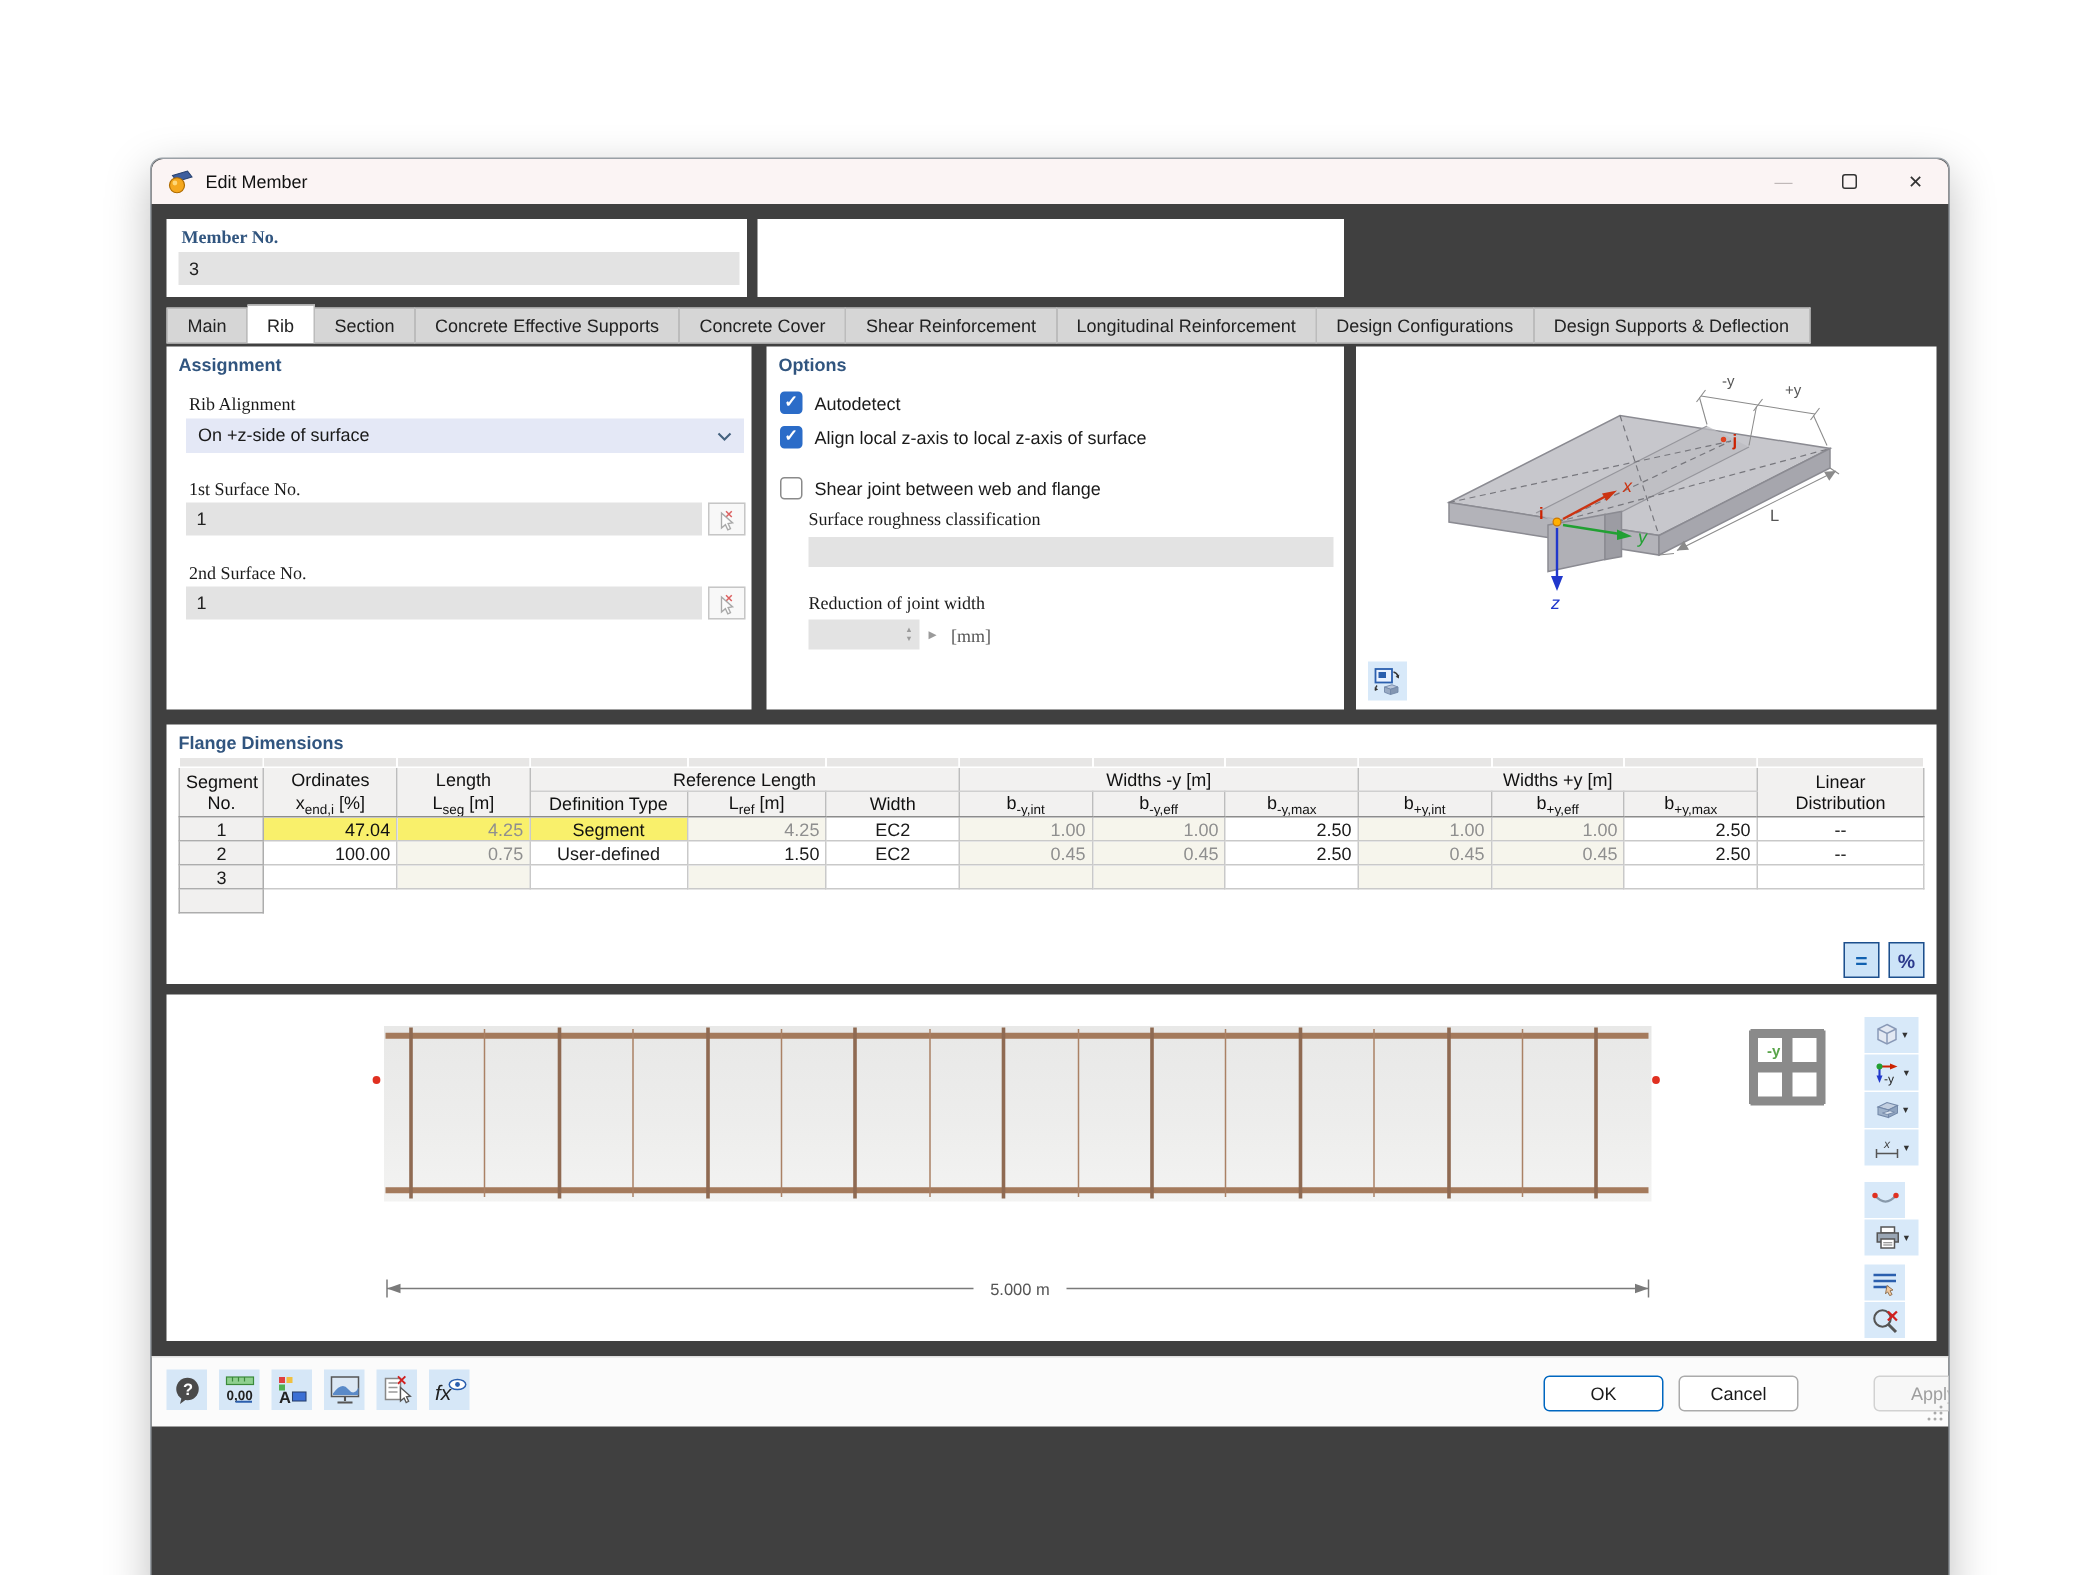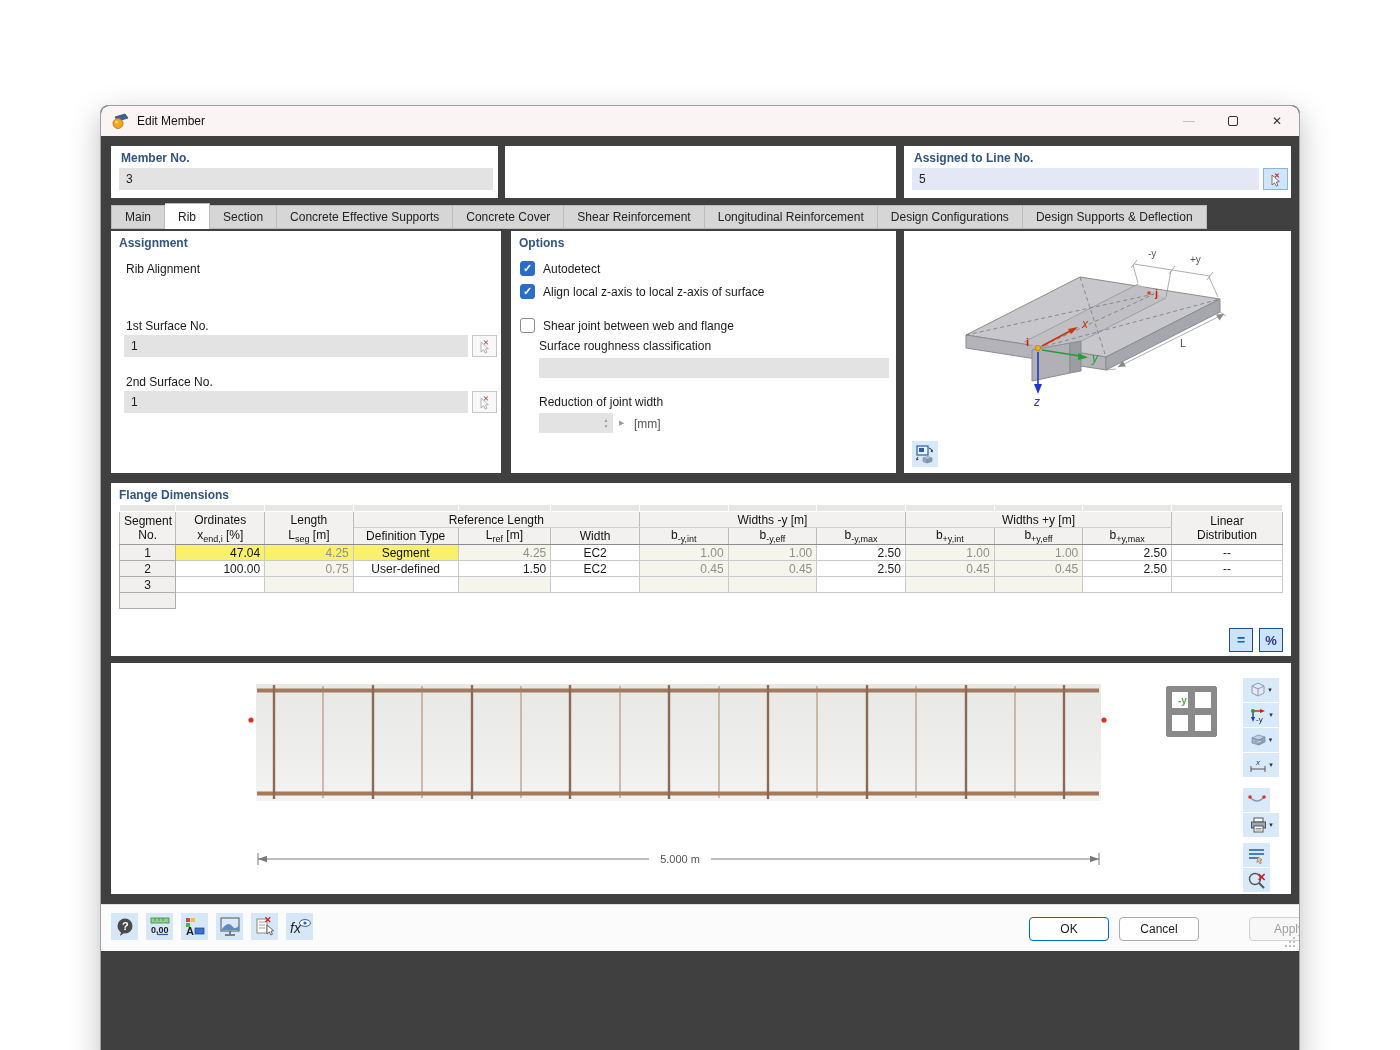--- a/index.html
+++ b/index.html
@@ -9,21 +9,21 @@
   .titlebar { position:absolute; left:0; top:0; right:0; height:30px; background:#fbf4f4; display:flex; align-items:center; border-radius:8px 8px 0 0; }
   .titlebar .appicon { width:18px; height:18px; margin:0 8px 0 10px; }
   .titlebar .title { font-size:12px; color:#111; }
   .wincontrols { position:absolute; right:0; top:0; height:30px; display:flex; }
   .winbtn { width:44px; height:30px; display:flex; align-items:center; justify-content:center; color:#333; font-size:12px; }
   .winbtn.min { color:#c0b8b8; }
   .winbtn.max span { display:block; width:10px; height:10px; border:1px solid #333; border-radius:2px; }
   
   .panel { position:absolute; background:#fff; }
   .sec-title { position:absolute; left:8px; top:5px; color:#31557f; font-weight:bold; font-size:12px; }
-  .flabel { position:absolute; font-size:12px; color:#1a1a1a; }
+  .flabel { position:absolute; font-size:12px; color:#1a1a1a;font-family:Liberation Serif, serif; }
   .flabel.blue { color:#31557f; font-weight:bold; }
   .field { position:absolute; background:#e3e3e3; height:22px; line-height:22px; padding:0 7px; font-size:12px; color:#222; }
   .field.lav { background:#e4e8f6; }
   .field.empty { color:transparent; }
   .pickbtn { position:absolute; width:25px; height:22px; background:#f8f8f8; border:1px solid #c6c6c6; display:flex; align-items:center; justify-content:center; }
   .pickbtn.blue { background:#cfe6fa; border-color:#8fb4d6; }
   
   .tabbar { position:absolute; left:10px; top:97px; right:10px; height:26px; display:flex; align-items:flex-end; }
   .tab { height:24px; padding:0 13px; display:flex; align-items:center; background:#d6d6d6; border:1px solid #bcbcbc; border-left:none; font-size:12px; color:#222; white-space:nowrap; }
   .tab:first-child { border-left:1px solid #bcbcbc; }
@@ -93,46 +93,42 @@
         </div>
       <div class="winbtn close">✕</div>
     </div>
   </div>
 
   <div class="panel" style="left:10px;top:40px;width:387px;height:52px;">
     <div class="flabel blue" style="left:10px;top:5px;">Member No.</div>
     <div class="field" style="left:8px;top:22px;width:374px;">3</div>
   </div>
   <div class="panel" style="left:404px;top:40px;width:391px;height:52px;"></div>
-  <div class="panel" style="left:803px;top:40px;width:387px;height:52px;">
-    <div class="flabel blue" style="left:10px;top:5px;">Assigned to Line No.</div>
-    <div class="field lav" style="left:8px;top:22px;width:347px;">5</div>
-    <div class="pickbtn blue" style="left:359px;top:22px;">
-      <svg width="14" height="15" viewBox="0 0 14 15">
-        <text x="5" y="6" font-size="7" fill="#d02020" font-weight="bold">✕</text>
-        <path d="M3,3 L3,13 L5.6,10.8 L7.2,14.2 L9,13.4 L7.4,10 L10.4,9.6 Z" fill="#ffffff" stroke="#666" stroke-width="0.9"></path>
-      </svg>
-    </div>
-  </div>
 
   <div class="tabbar">
     <div class="tab">Main</div>
     <div class="tab active">Rib</div>
     <div class="tab">Section</div>
     <div class="tab">Concrete Effective Supports</div>
     <div class="tab">Concrete Cover</div>
     <div class="tab">Shear Reinforcement</div>
     <div class="tab">Longitudinal Reinforcement</div>
     <div class="tab">Design Configurations</div>
     <div class="tab">Design Supports &amp; Deflection</div>
   </div>
 
   <div class="panel" style="left:10px;top:125px;width:390px;height:242px;">
     <div class="sec-title">Assignment</div>
     <div class="flabel" style="left:15px;top:31px;">Rib Alignment</div>
+    <div class="dropdown" style="left:13px;top:48px;width:372px;">
+      <span>On +z-side of surface</span>
+      <svg width="10" height="6" viewBox="0 0 10 6">
+        <polyline points="1,1 5,5 9,1" fill="none" stroke="#44617e" stroke-width="1.4"></polyline>
+      </svg>
+    </div>
     <div class="flabel" style="left:15px;top:88px;">1st Surface No.</div>
     <div class="field" style="left:13px;top:104px;width:344px;">1</div>
     <div class="pickbtn" style="left:361px;top:104px;">
       <svg width="14" height="15" viewBox="0 0 14 15" opacity="0.7">
         <text x="5" y="6" font-size="7" fill="#d02020" font-weight="bold">✕</text>
         <path d="M3,3 L3,13 L5.6,10.8 L7.2,14.2 L9,13.4 L7.4,10 L10.4,9.6 Z" fill="#ffffff" stroke="#888" stroke-width="0.9"></path>
       </svg>
     </div>
     <div class="flabel" style="left:15px;top:144px;">2nd Surface No.</div>
     <div class="field" style="left:13px;top:160px;width:344px;">1</div>

